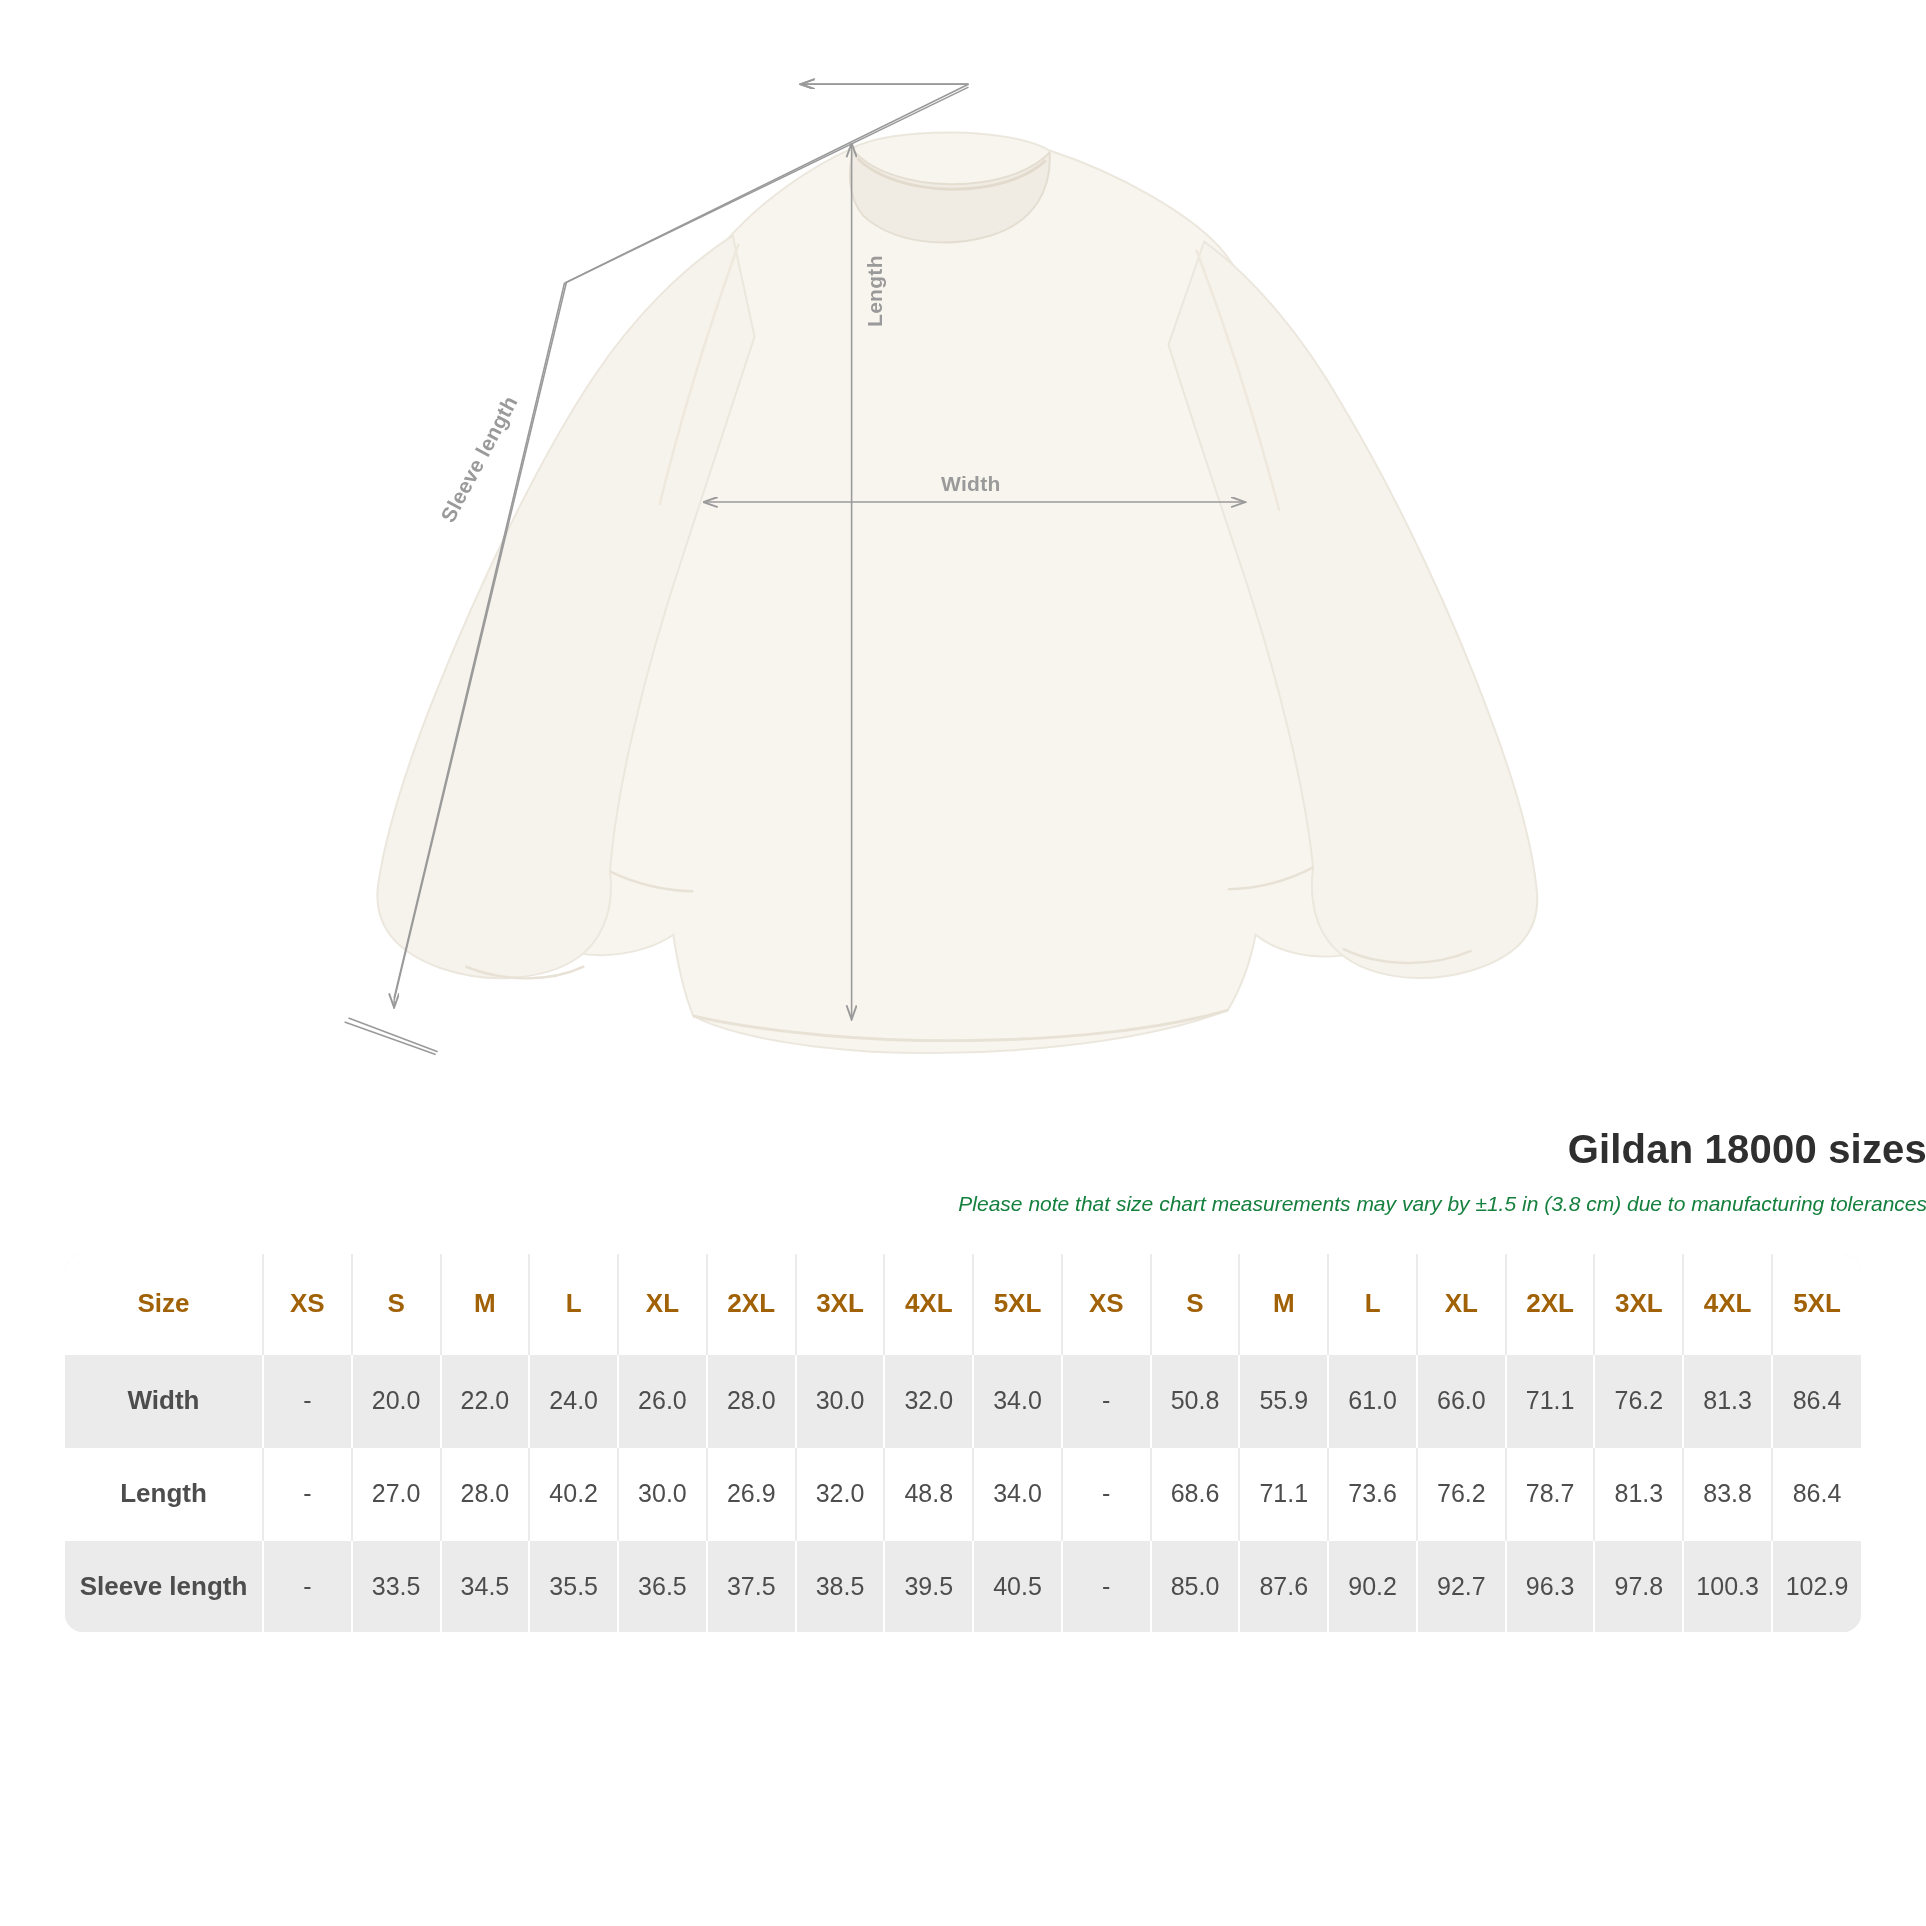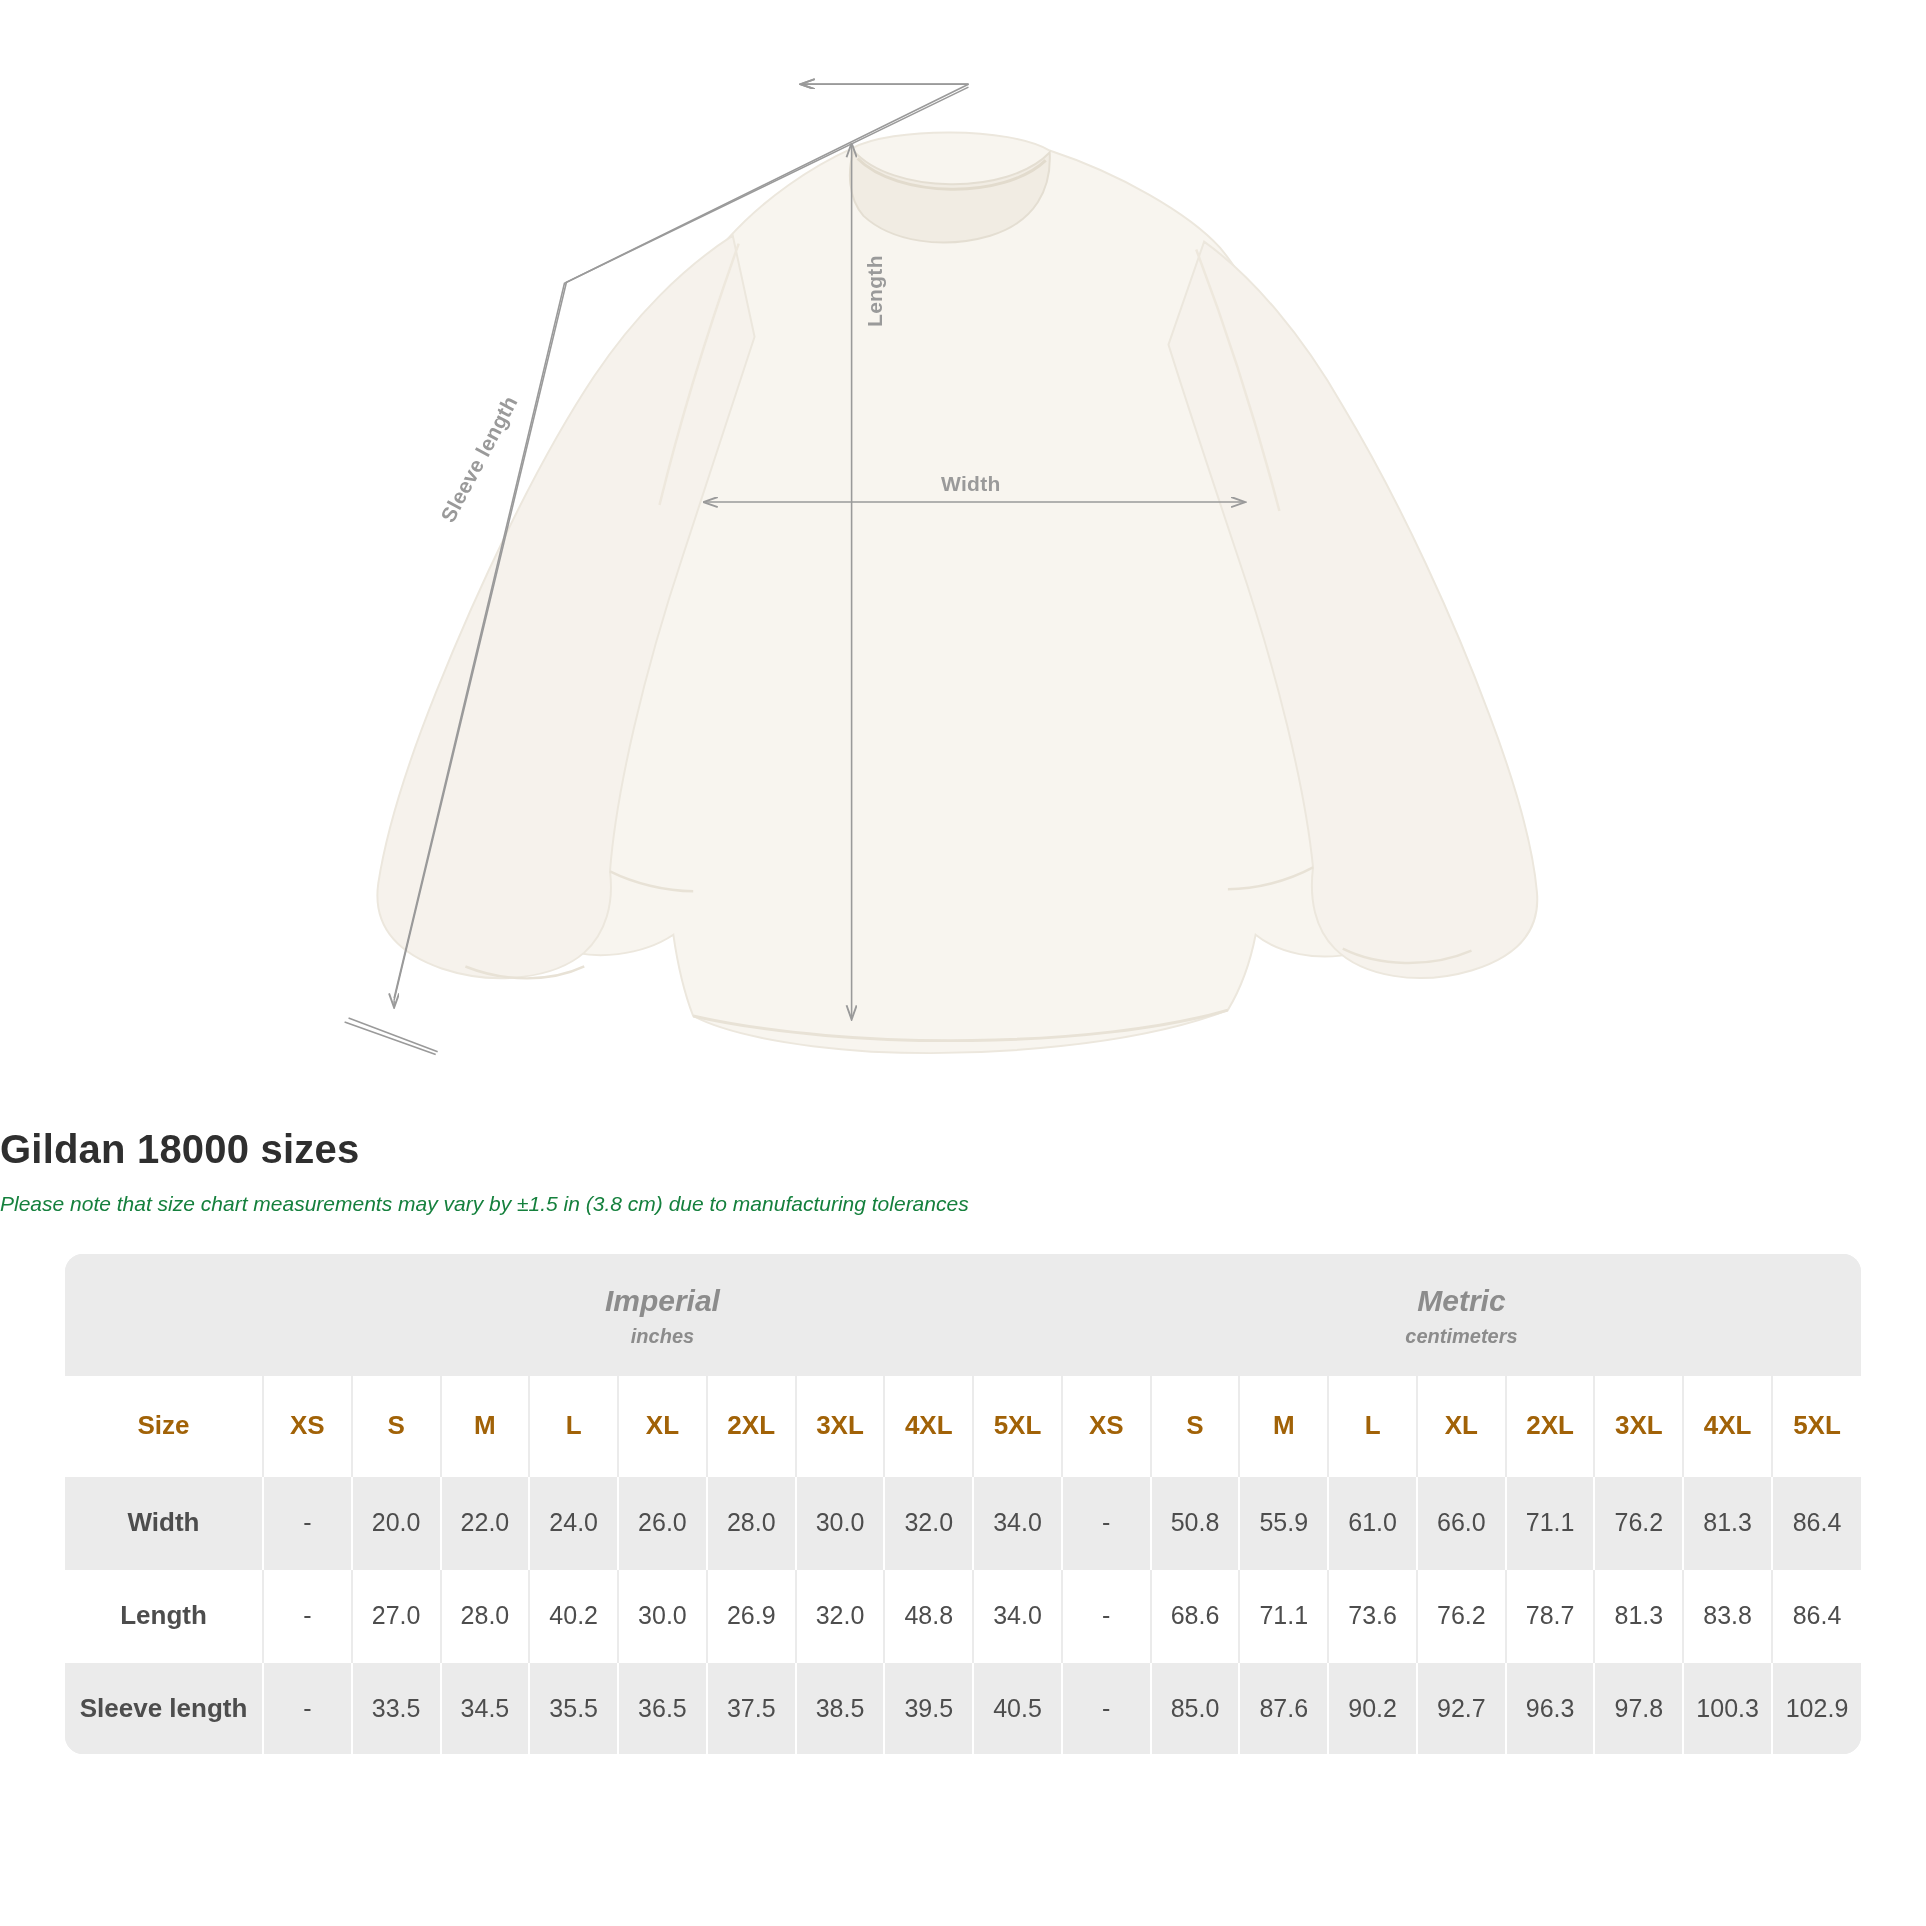--- a/index.html
+++ b/index.html
@@ -51,21 +51,21 @@
   }
   .dim-label.sleeve-label {
     left: 436px;
     top: 515px;
     transform: rotate(-62deg);
     transform-origin: left top;
   }
 
   
   .title-block {
-    text-align: left;
+    text-align: right;
     margin-top: 8px;
   }
   .chart-title {
     font-size: 40px;
     font-weight: bold;
     color: #2f2f2f;
     margin: 0;
     letter-spacing: 0.2px;
   }
   .chart-note {
@@ -250,31 +250,20 @@
     <div class="chart-note">Please note that size chart measurements may vary by ±1.5 in (3.8 cm) due to manufacturing tolerances</div>
   </div>
 
   <div class="table-wrap">
     <table class="size-table">
       <colgroup>
         <col class="label-col">
         <col span="18">
       </colgroup>
       <tbody>
-        <tr>
-          <th class="unit-head-cell"></th>
-          <th class="unit-head-cell" colspan="9">
-            <div class="unit-name">Imperial</div>
-            <div class="unit-sub">inches</div>
-          </th>
-          <th class="unit-head-cell" colspan="9">
-            <div class="unit-name">Metric</div>
-            <div class="unit-sub">centimeters</div>
-          </th>
-        </tr>
 
         <tr class="head-row">
           <th>Size</th>
           <th>XS</th>
           <th>S</th>
           <th>M</th>
           <th>L</th>
           <th>XL</th>
           <th>2XL</th>
           <th>3XL</th>

